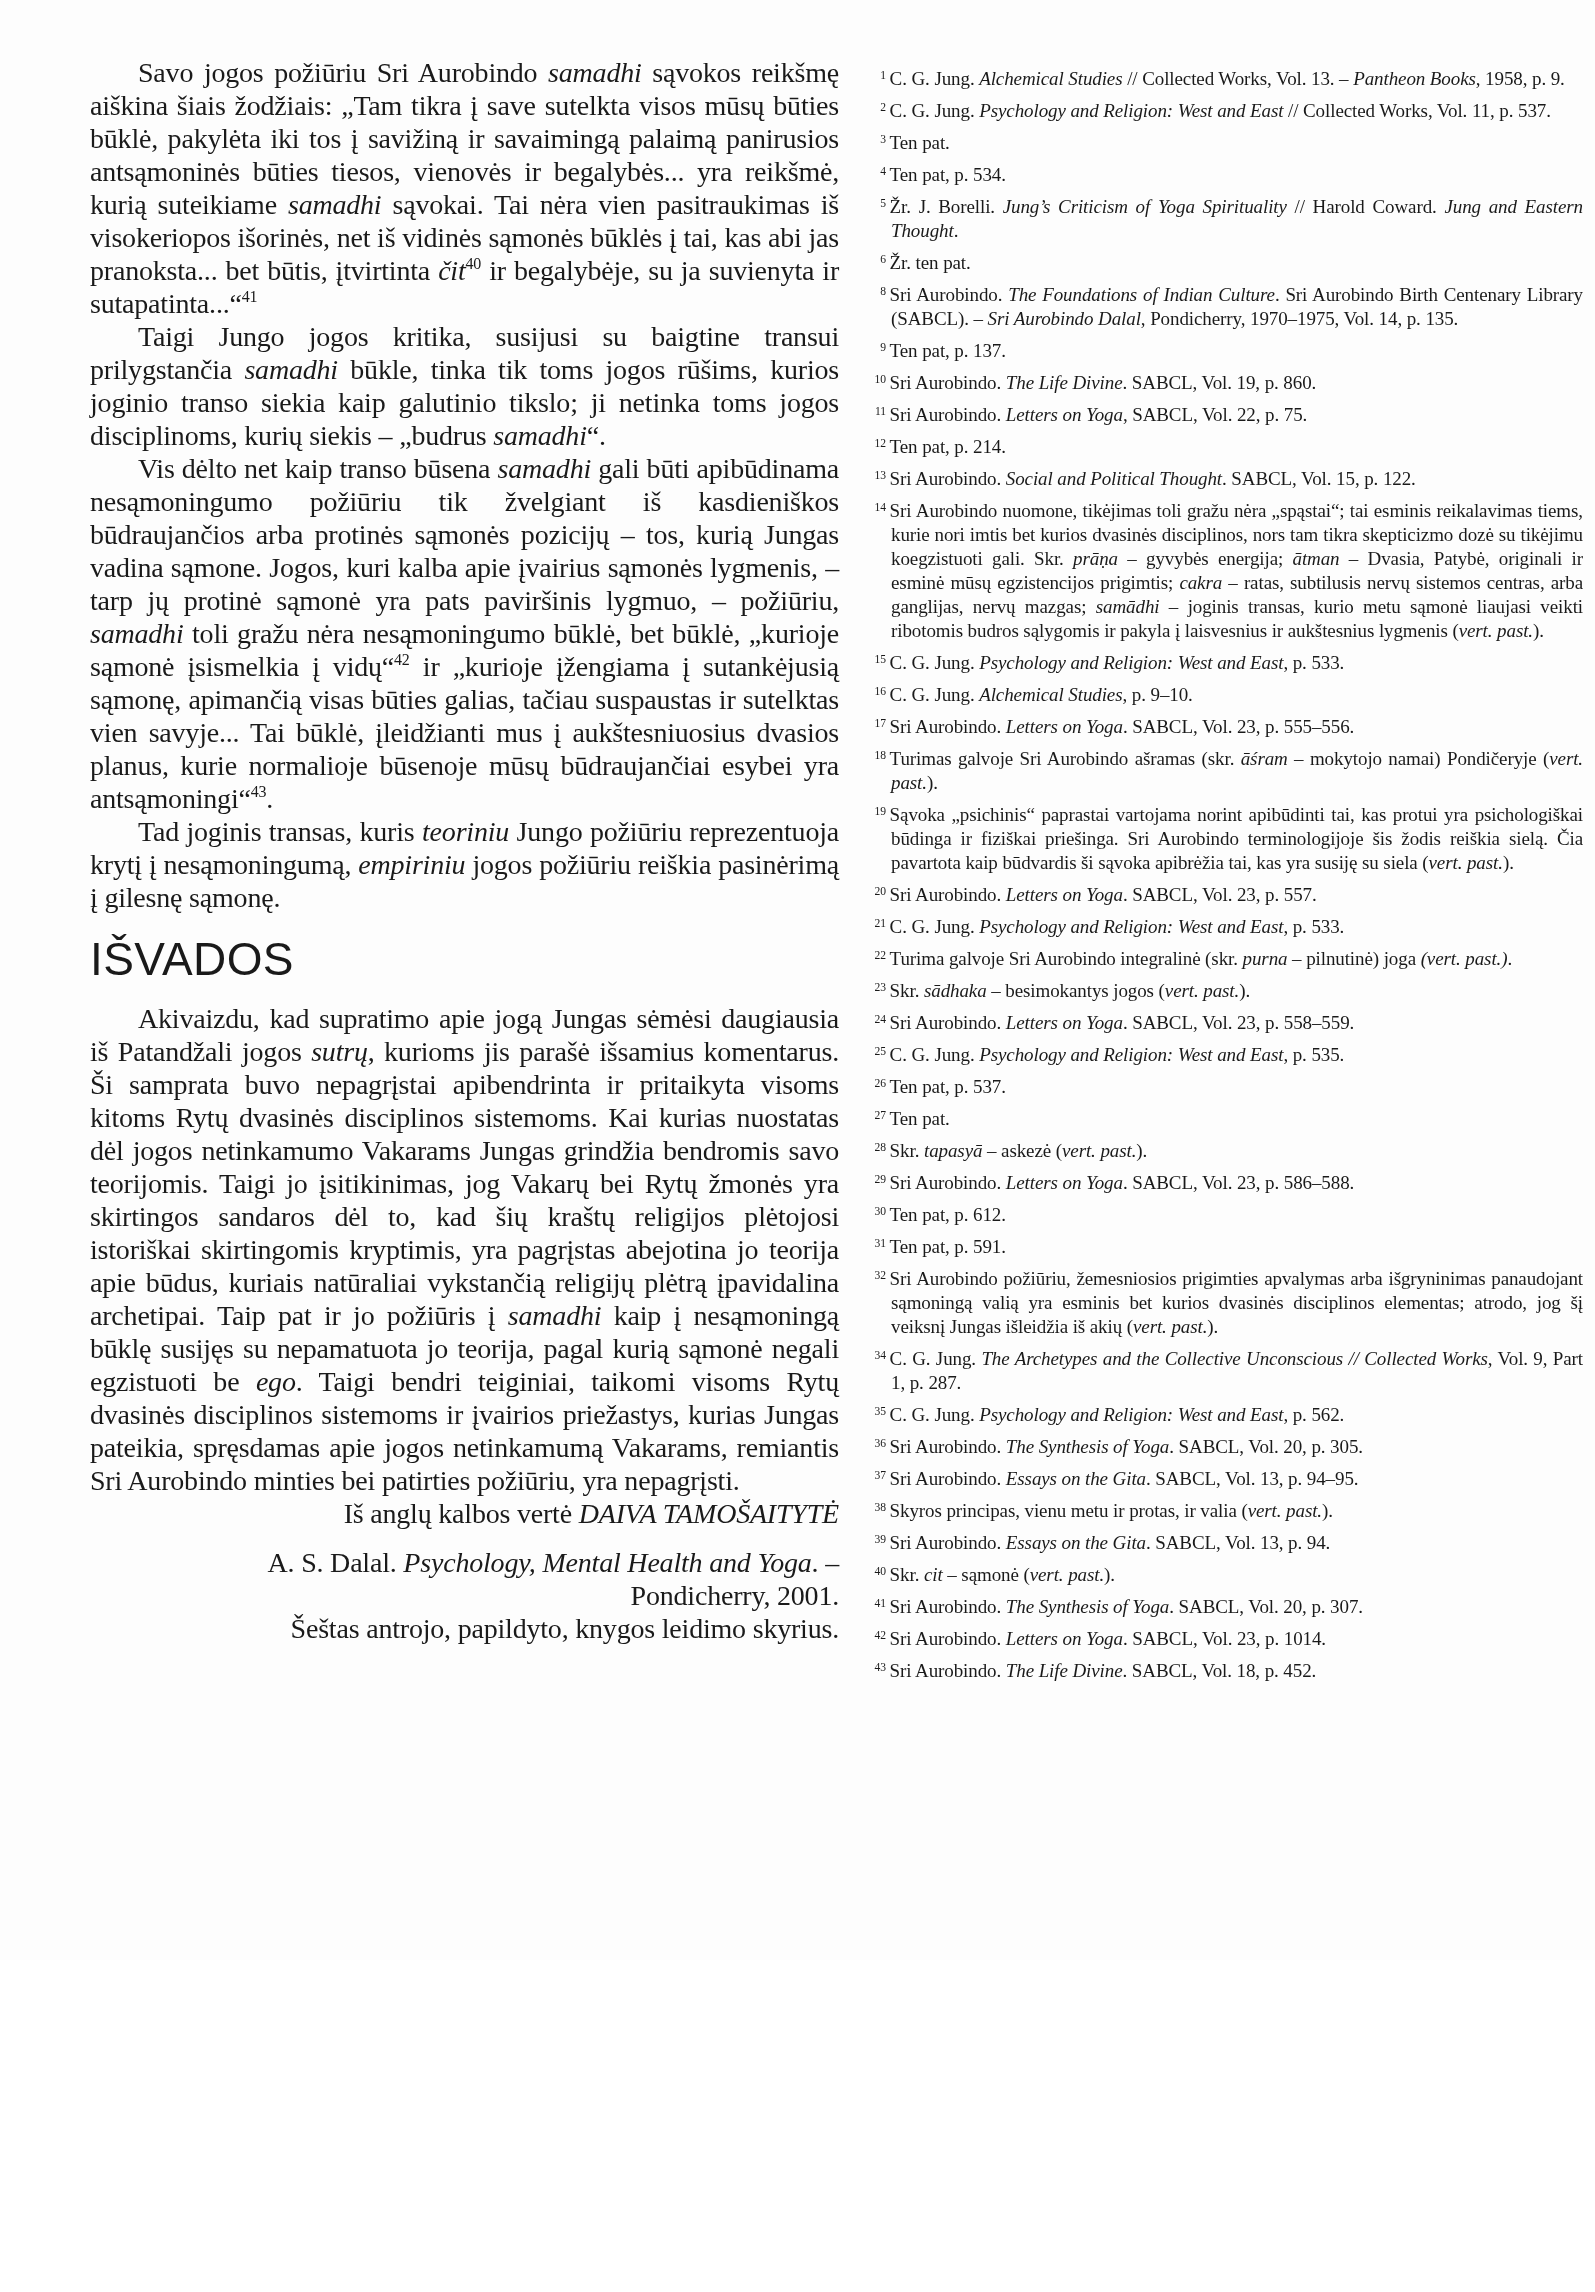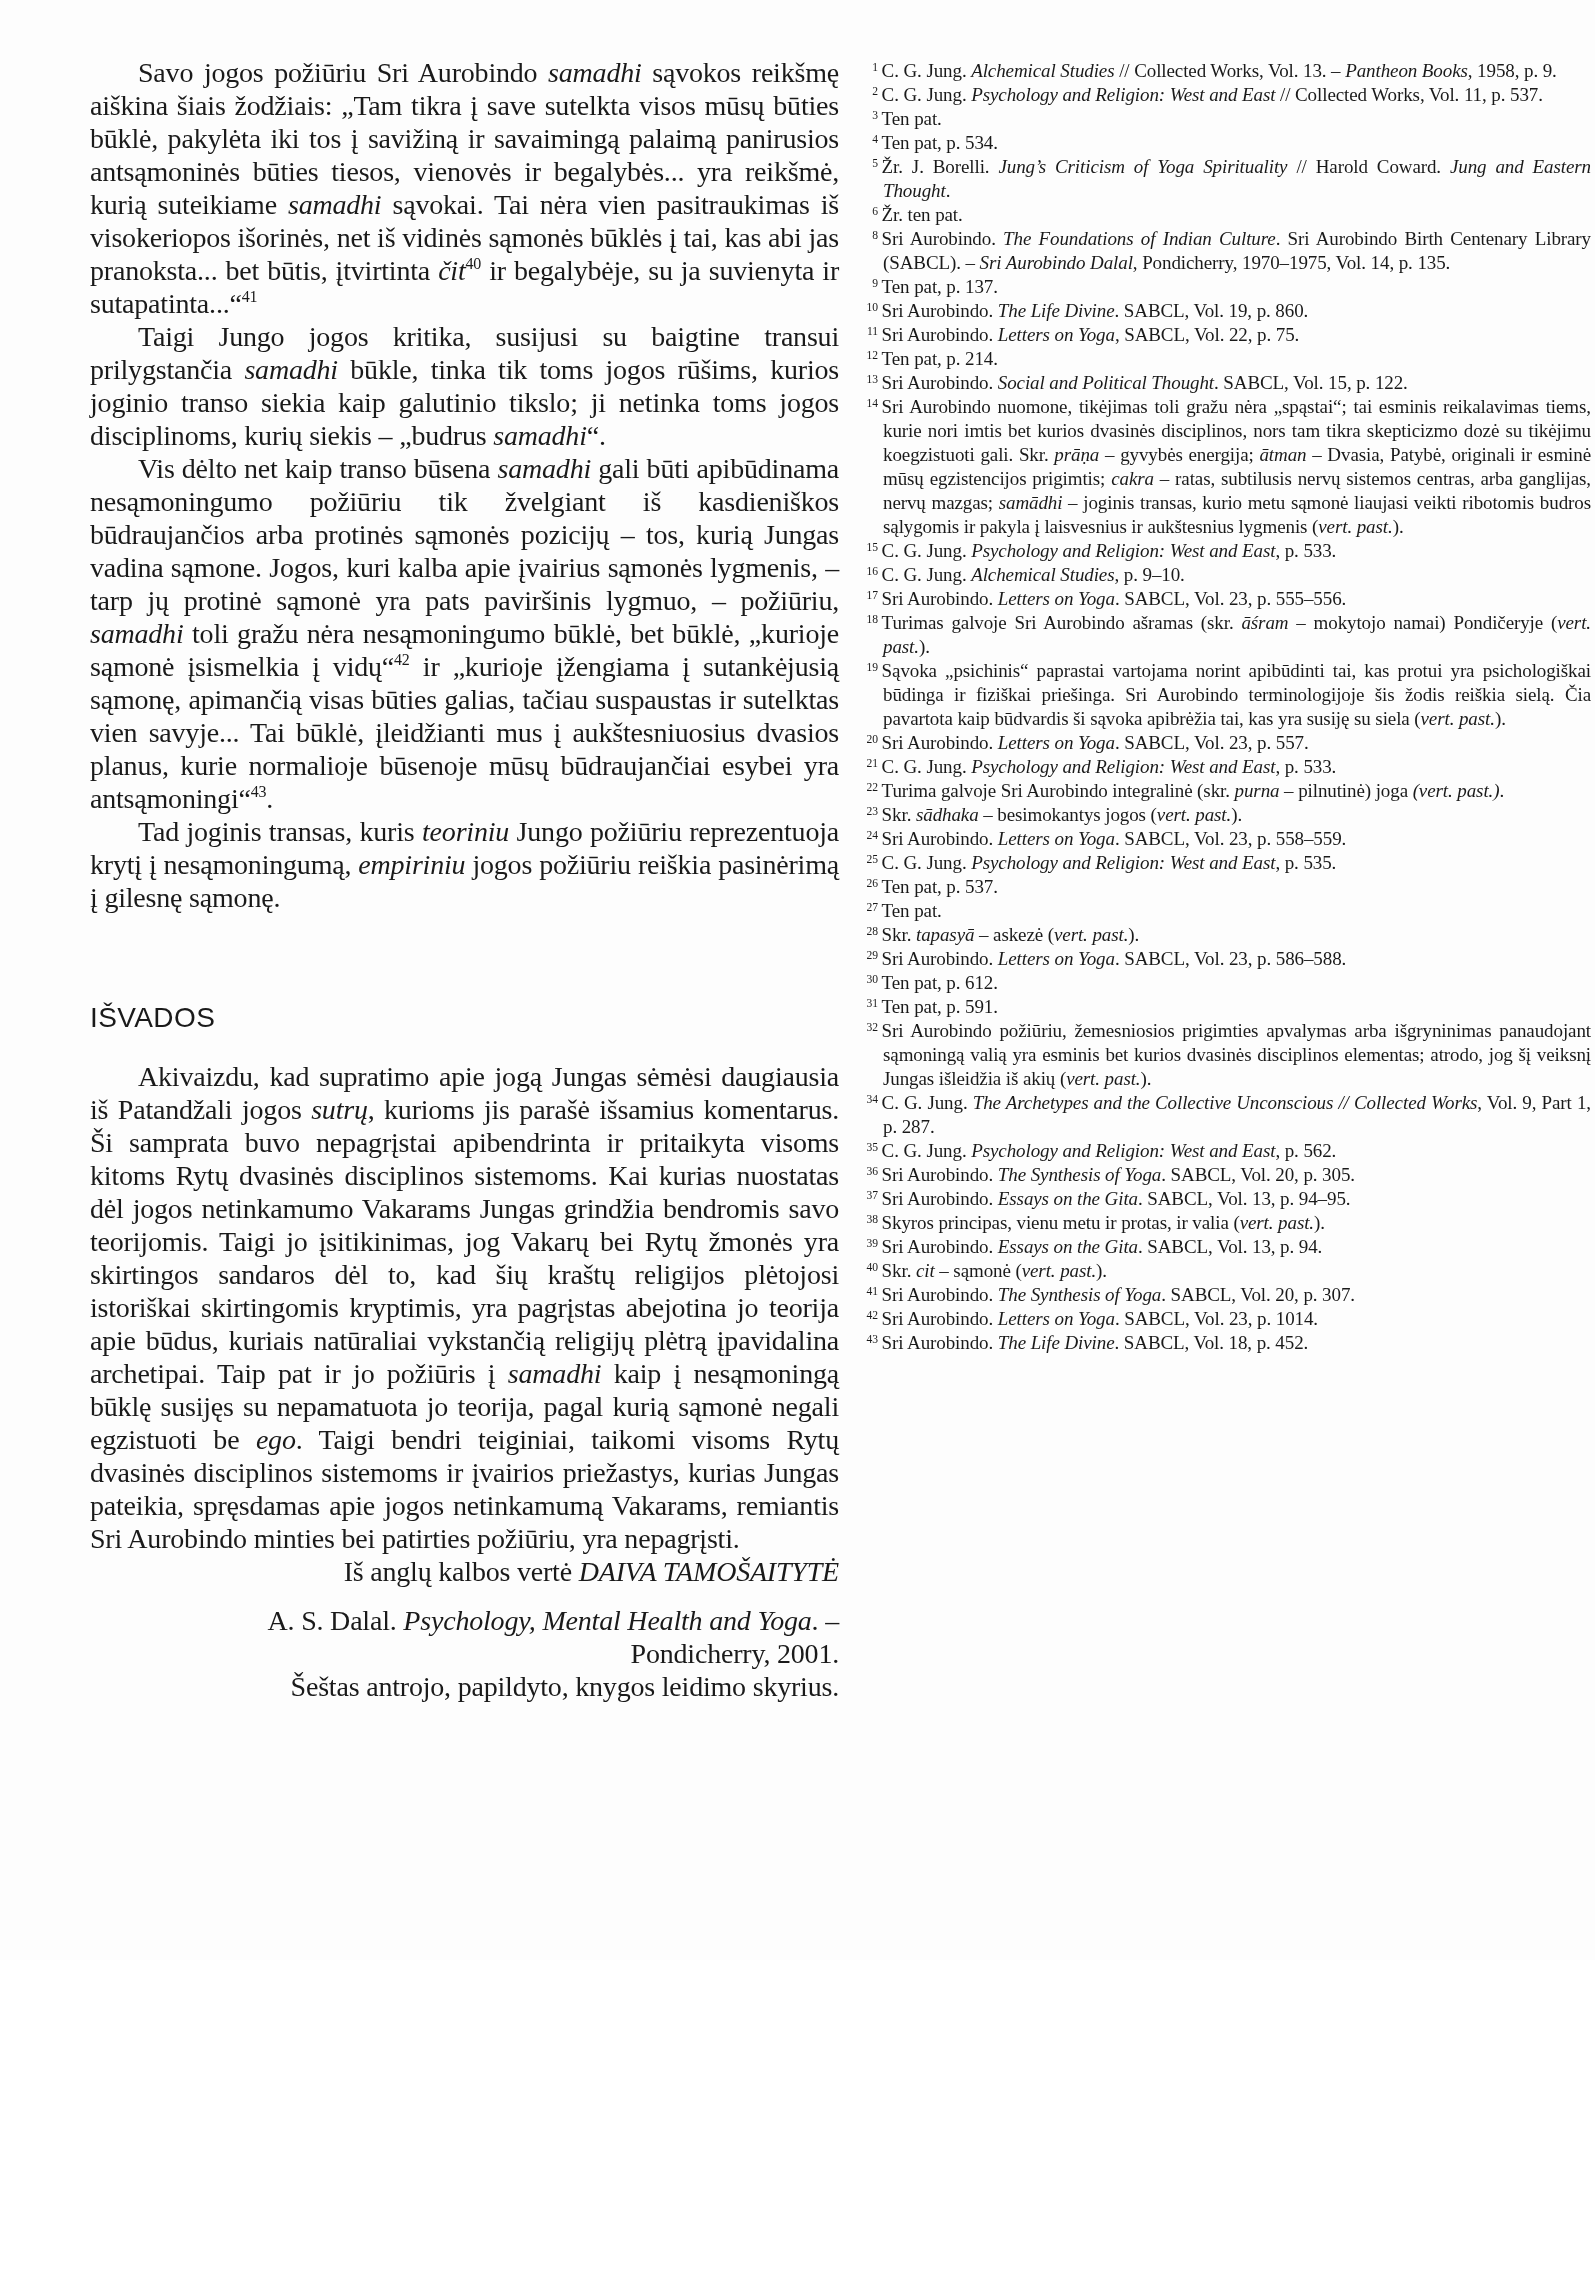--- a/index.html
+++ b/index.html
@@ -9,35 +9,35 @@
   .col-left {
     position: absolute; left: 90px; top: 56px; width: 749px;
     font-family: "Liberation Serif", "DejaVu Serif", serif;
     font-size: 28px; line-height: 33px; text-align: justify;
     letter-spacing: -0.2px;
   }
   .col-left p { margin: 0; text-indent: 48px; }
 
   .heading {
     font-family: "Liberation Sans", "DejaVu Sans", sans-serif;
-    font-size: 28px; line-height: 39px; letter-spacing: 0.4px;
-    margin: 84px 0 23px 0; font-weight: normal; text-indent: 0;
+    font-size: 46px; line-height: 39px; letter-spacing: 0.4px;
+    margin: 26px 0 23px 0; font-weight: normal; text-indent: 0;
   }
 
   .credits { text-align: right; }
   .credits .translator { margin-bottom: 16px; }
   .credits div { text-indent: 0; }
 
   .col-right {
     position: absolute; left: 860px; top: 59px; width: 731px;
     font-family: "Liberation Serif", "DejaVu Serif", serif;
     font-size: 19px; line-height: 24px; text-align: justify;
     letter-spacing: -0.1px;
   }
-  .fn { padding-left: 23px; text-indent: -23px; margin: 0; }
+  .fn { padding-left: 23px; text-indent: -23px; margin: 8px; }
   .fn sup { font-size: 11.6px; vertical-align: 6.3px; line-height: 0; display: inline-block; min-width: 18px; text-align: right; margin-right: 3.6px; text-indent: 0; }
 
   i, em { font-style: italic; }
   sup.ref { font-size: 16px; vertical-align: 10.7px; line-height: 0; }
 </style>
 </head>
 <body>
 
 <div class="page">
 

